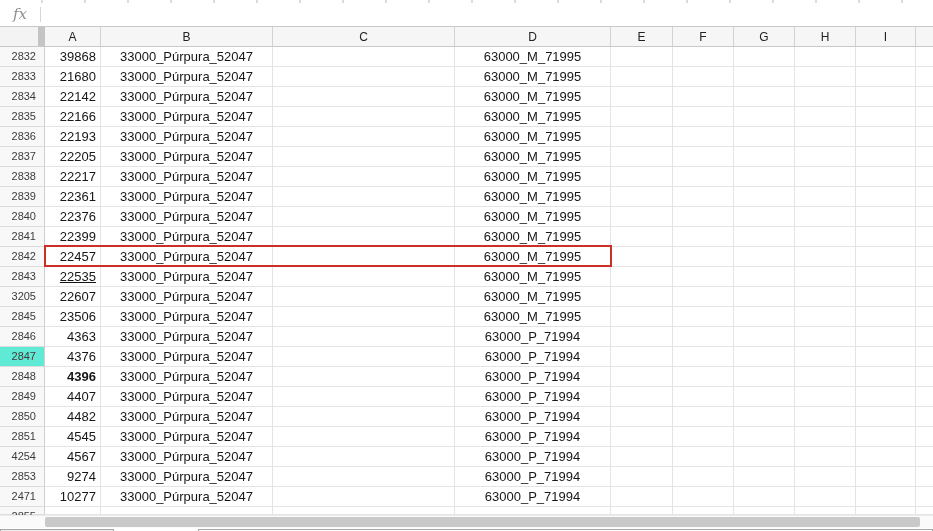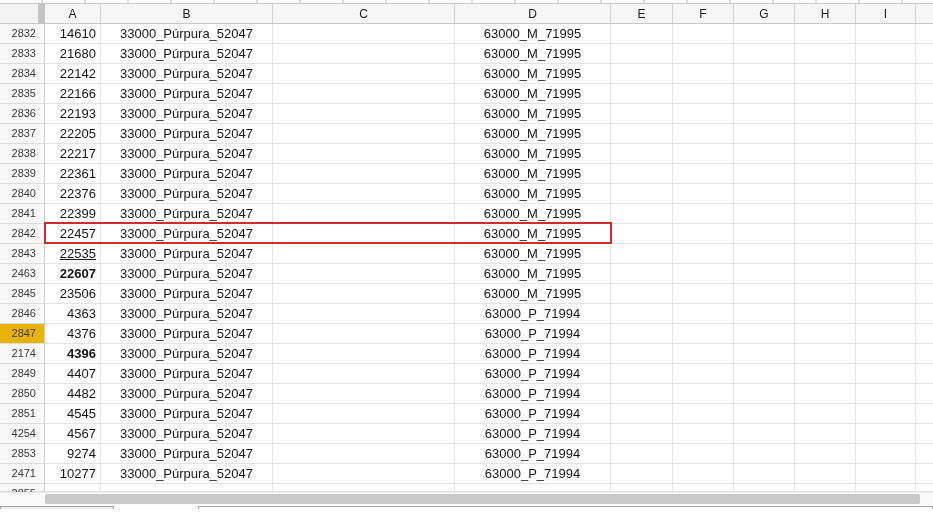--- a/index.html
+++ b/index.html
@@ -84,21 +84,21 @@
     box-sizing:border-box;
     flex:none;
     background:#f8f8f8;
     border-right:1px solid #cfcfcf;
     border-bottom:1px solid #dcdcdc;
     font-size:11px;color:#3c3c3c;
     text-align:right;
     padding-right:8px;
     line-height:19px;
   }
-  .row-num.hl{background:#eab308;}
+  .row-num.hl{background:#5eead4;}
   .cell{
     height:100%;
     box-sizing:border-box;
     flex:none;
     border-right:1px solid #e4e4e4;
     border-bottom:1px solid #e4e4e4;
     font-size:13px;color:#161616;
     line-height:19px;
     white-space:nowrap;
     overflow:hidden;
@@ -156,20 +156,25 @@
     box-sizing:border-box;
   }
 </style>
 </head>
 <body>
 
 <div class="app">
 
   <div class="top-sliver"></div>
 
+  <div class="formula-bar">
+    <span class="fx-icon">fx</span>
+    <span class="fx-divider"></span>
+    <div class="formula-input"></div>
+  </div>
 
   <div class="header-row">
     <div class="corner-box">
       <div class="corner-grip"></div>
     </div>
 
   <div class="col-h" style="width: 56px;">A</div>
       <div class="col-h" style="width: 172px;">B</div>
       <div class="col-h" style="width: 182px;">C</div>
       <div class="col-h" style="width: 156px;">D</div>
@@ -178,21 +183,21 @@
       <div class="col-h" style="width: 61px;">G</div>
       <div class="col-h" style="width: 61px;">H</div>
       <div class="col-h" style="width: 60px;">I</div>
       <div class="col-h" style="width: 17px;"></div>
     </div>
 
   <div class="grid">
 
   <div class="g-row">
         <div class="row-num">2832</div>
-        <div class="cell al-right" style="width: 56px;">14610</div>
+        <div class="cell al-right" style="width: 56px;">39868</div>
         <div class="cell al-center" style="width: 172px;">33000_Púrpura_52047</div>
         <div class="cell al-left" style="width: 182px;"></div>
         <div class="cell al-center" style="width: 156px;">63000_M_71995</div>
         <div class="cell al-center" style="width: 62px;"></div>
         <div class="cell al-center" style="width: 61px;"></div>
         <div class="cell al-center" style="width: 61px;"></div>
         <div class="cell al-center" style="width: 61px;"></div>
         <div class="cell al-center" style="width: 60px;"></div>
         <div class="cell al-center no-rb" style="width: 17px;"></div>
       </div>
@@ -334,22 +339,22 @@
         <div class="cell al-left" style="width: 182px;"></div>
         <div class="cell al-center" style="width: 156px;">63000_M_71995</div>
         <div class="cell al-center" style="width: 62px;"></div>
         <div class="cell al-center" style="width: 61px;"></div>
         <div class="cell al-center" style="width: 61px;"></div>
         <div class="cell al-center" style="width: 61px;"></div>
         <div class="cell al-center" style="width: 60px;"></div>
         <div class="cell al-center no-rb" style="width: 17px;"></div>
       </div>
       <div class="g-row">
-        <div class="row-num">2463</div>
-        <div class="cell al-right" style="width: 56px; font-weight: bold;">22607</div>
+        <div class="row-num">3205</div>
+        <div class="cell al-right" style="width: 56px;">22607</div>
         <div class="cell al-center" style="width: 172px;">33000_Púrpura_52047</div>
         <div class="cell al-left" style="width: 182px;"></div>
         <div class="cell al-center" style="width: 156px;">63000_M_71995</div>
         <div class="cell al-center" style="width: 62px;"></div>
         <div class="cell al-center" style="width: 61px;"></div>
         <div class="cell al-center" style="width: 61px;"></div>
         <div class="cell al-center" style="width: 61px;"></div>
         <div class="cell al-center" style="width: 60px;"></div>
         <div class="cell al-center no-rb" style="width: 17px;"></div>
       </div>
@@ -386,21 +391,21 @@
         <div class="cell al-left" style="width: 182px;"></div>
         <div class="cell al-center" style="width: 156px;">63000_P_71994</div>
         <div class="cell al-center" style="width: 62px;"></div>
         <div class="cell al-center" style="width: 61px;"></div>
         <div class="cell al-center" style="width: 61px;"></div>
         <div class="cell al-center" style="width: 61px;"></div>
         <div class="cell al-center" style="width: 60px;"></div>
         <div class="cell al-center no-rb" style="width: 17px;"></div>
       </div>
       <div class="g-row">
-        <div class="row-num">2174</div>
+        <div class="row-num">2848</div>
         <div class="cell al-right" style="width: 56px; font-weight: bold;">4396</div>
         <div class="cell al-center" style="width: 172px;">33000_Púrpura_52047</div>
         <div class="cell al-left" style="width: 182px;"></div>
         <div class="cell al-center" style="width: 156px;">63000_P_71994</div>
         <div class="cell al-center" style="width: 62px;"></div>
         <div class="cell al-center" style="width: 61px;"></div>
         <div class="cell al-center" style="width: 61px;"></div>
         <div class="cell al-center" style="width: 61px;"></div>
         <div class="cell al-center" style="width: 60px;"></div>
         <div class="cell al-center no-rb" style="width: 17px;"></div>

